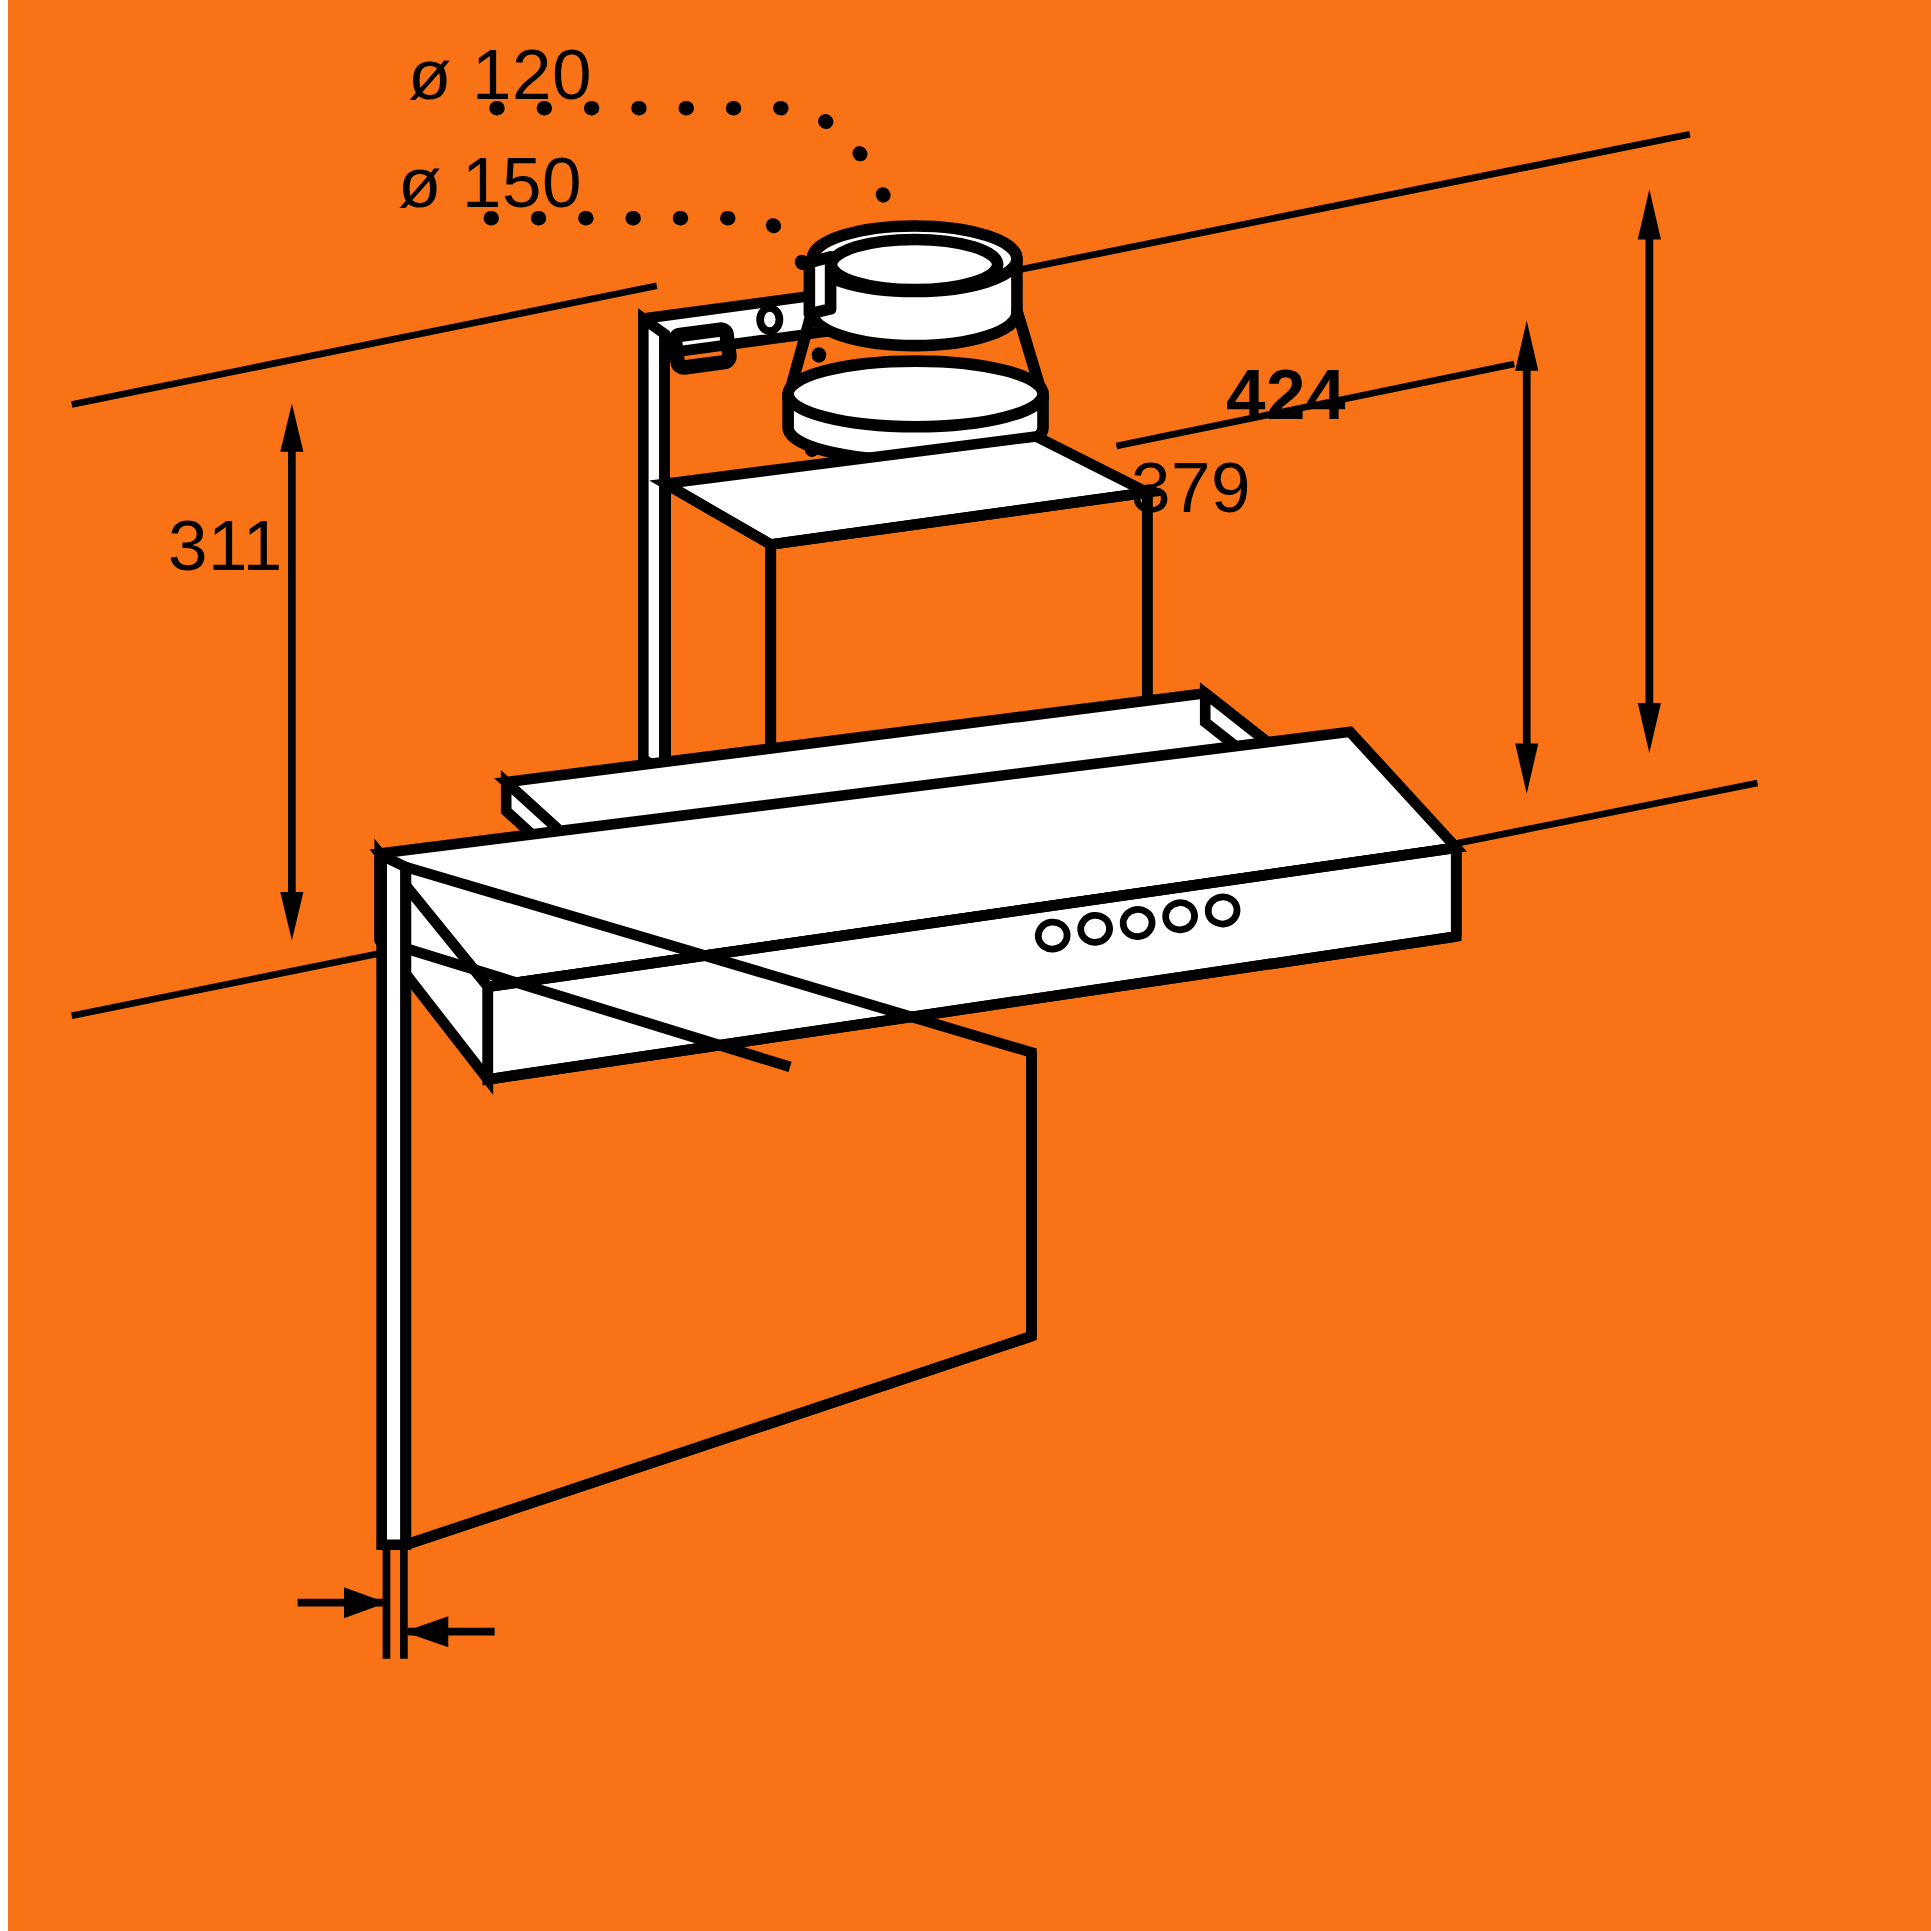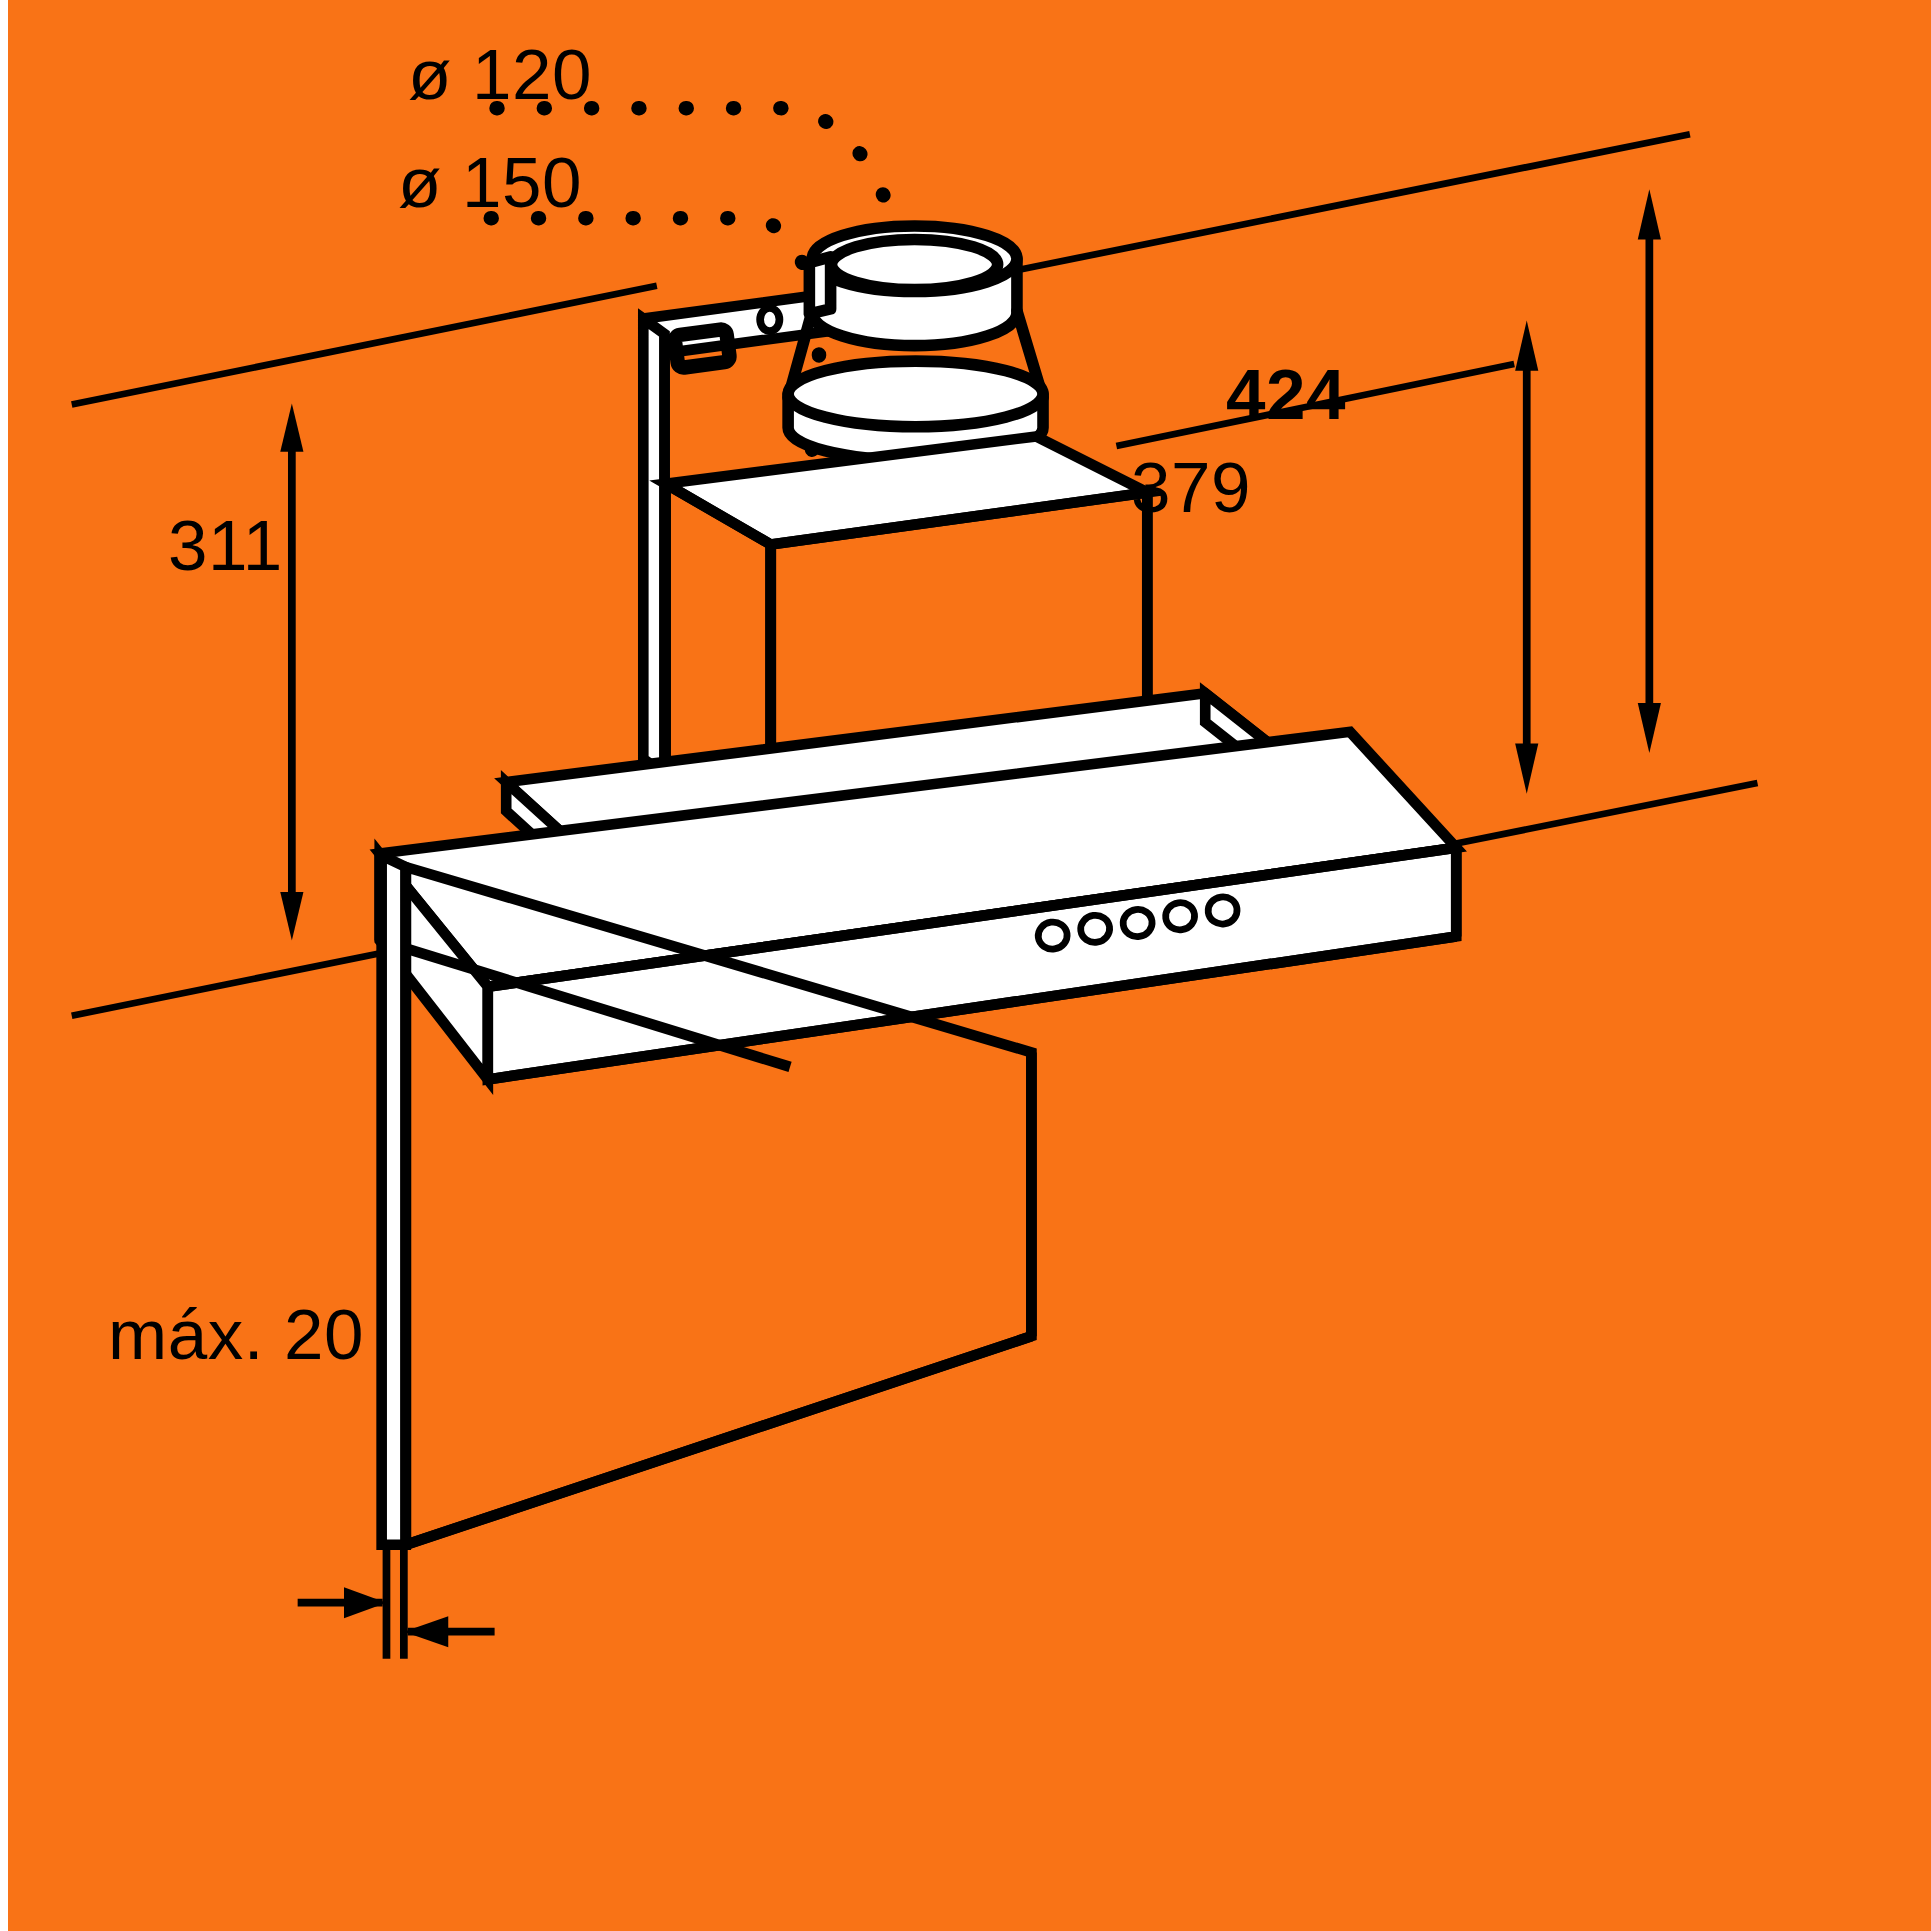--- a/index.html
+++ b/index.html
@@ -202,17 +202,16 @@
   <div class="lbl lbl-dim" style="left:400px; top:39px;">ø 120</div>
 
   <div class="lbl lbl-dim" style="left:390px; top:147px;text-align:right;">ø 150</div>
 
   <div class="lbl lbl-dim" style="left:160px; top:510px;">311</div>
 
   <div class="lbl lbl-dim" style="left:1218px; top:359px;font-weight:bold;">424</div>
 
   <div class="lbl lbl-dim" style="left:1123px; top:452px;">379</div>
 
-  <div class="lbl lbl-dim" style="left:100px; top:1299px;">máx. 20</div>
 
 
 </div>
 
 
 </body></html>

